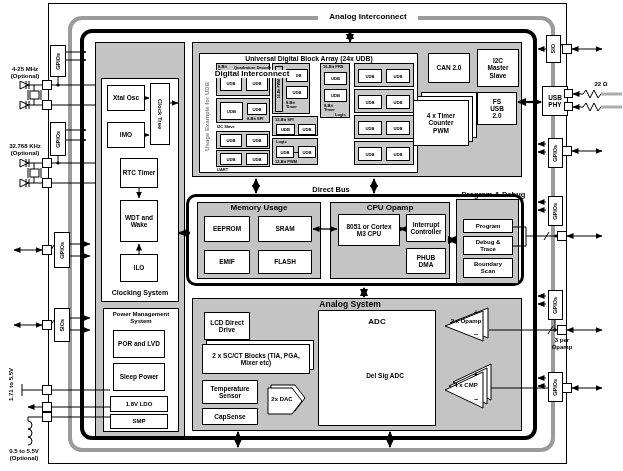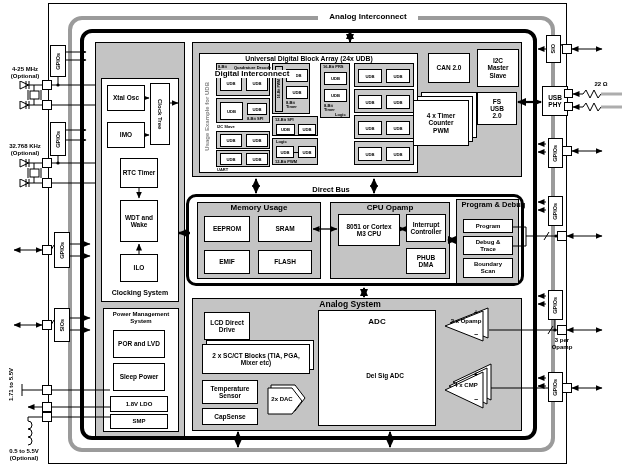--- a/index.html
+++ b/index.html
@@ -148,21 +148,21 @@
   <div class="b" style="left:204px;top:250px;width:46px;height:24px;">EMIF</div>
   <div class="b" style="left:258px;top:250px;width:54px;height:24px;">FLASH</div>
 
   <div class="gb" style="left:330px;top:202px;width:120px;height:77px;"></div>
   <div class="t" style="left:330px;top:204px;width:120px;font-size:8px;">CPU Opamp</div>
   <div class="b" style="left:338px;top:214px;width:62px;height:32px;padding:0 6px;">8051 or Cortex M3 CPU</div>
   <div class="b" style="left:406px;top:214px;width:40px;height:28px;padding:0 2px;">Interrupt Controller</div>
   <div class="b" style="left:406px;top:248px;width:40px;height:26px;padding:0 6px;">PHUB DMA</div>
 
   <div class="gb" style="left:456px;top:199px;width:63px;height:85px;"></div>
-  <div class="t" style="left:458px;top:201px;width:71px;font-size:7.5px;">Program &amp; Debug</div>
+  <div class="t" style="left:458px;top:191px;width:71px;font-size:7.5px;">Program &amp; Debug</div>
   <div class="b" style="left:463px;top:219px;width:50px;height:14px;font-size:6px;">Program</div>
   <div class="b" style="left:463px;top:236px;width:50px;height:19px;font-size:6px;padding:0 6px;">Debug &amp; Trace</div>
   <div class="b" style="left:463px;top:258px;width:50px;height:20px;font-size:6px;padding:0 6px;">Boundary Scan</div>
 
   <div class="gb" style="left:192px;top:298px;width:330px;height:133px;"></div>
   <div class="t" style="left:192px;top:300px;width:316px;font-size:8.5px;">Analog System</div>
   <div class="b" style="left:204px;top:312px;width:46px;height:28px;padding:0 4px;">LCD Direct Drive</div>
   <div class="abs" style="left:206px;top:340px;width:108px;height:30px;background:#fff;border:1px solid #000;z-index:9;"></div>
   <div class="b" style="left:202px;top:344px;width:108px;height:30px;padding:0 6px;">2 x SC/CT Blocks (TIA, PGA, Mixer etc)</div>
   <div class="b" style="left:202px;top:380px;width:56px;height:24px;padding:0 4px;">Temperature Sensor</div>

